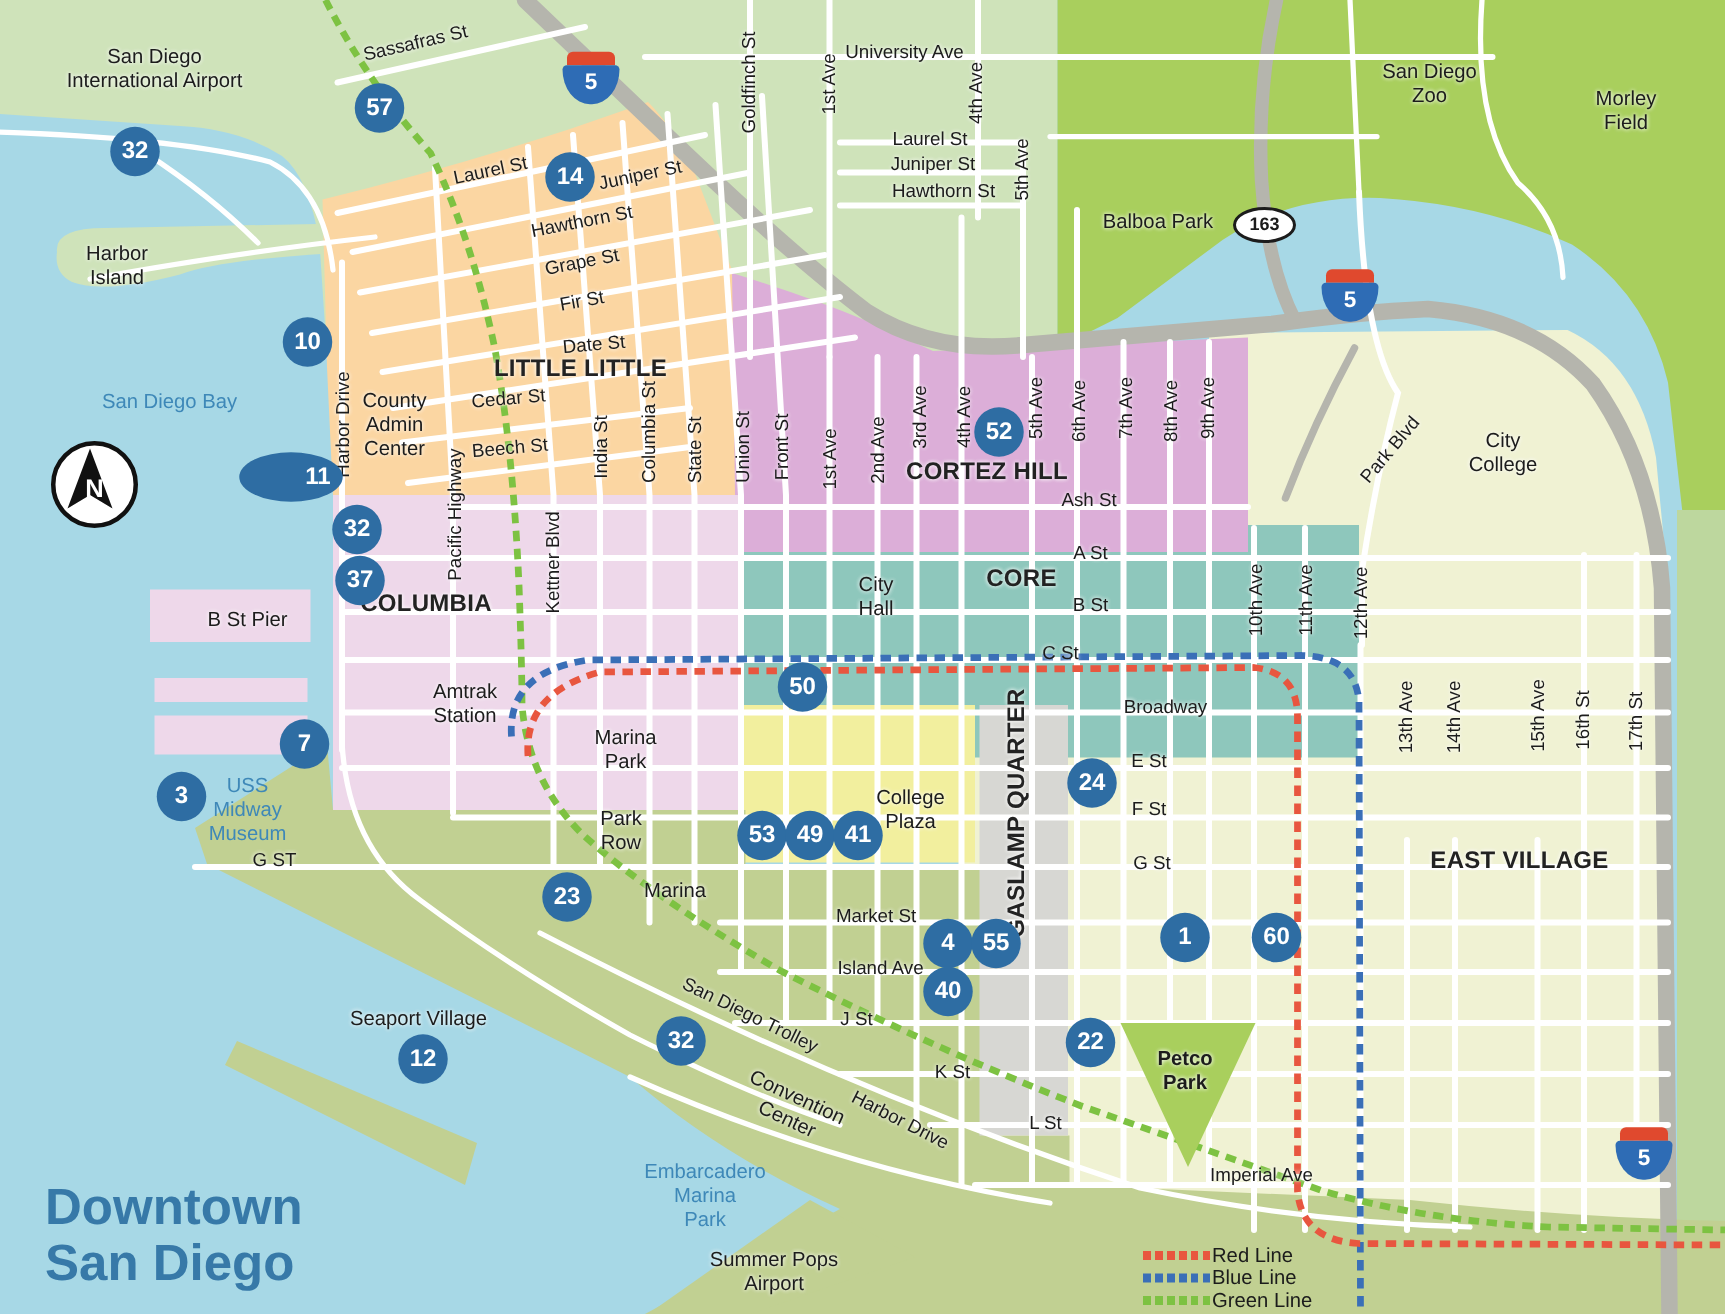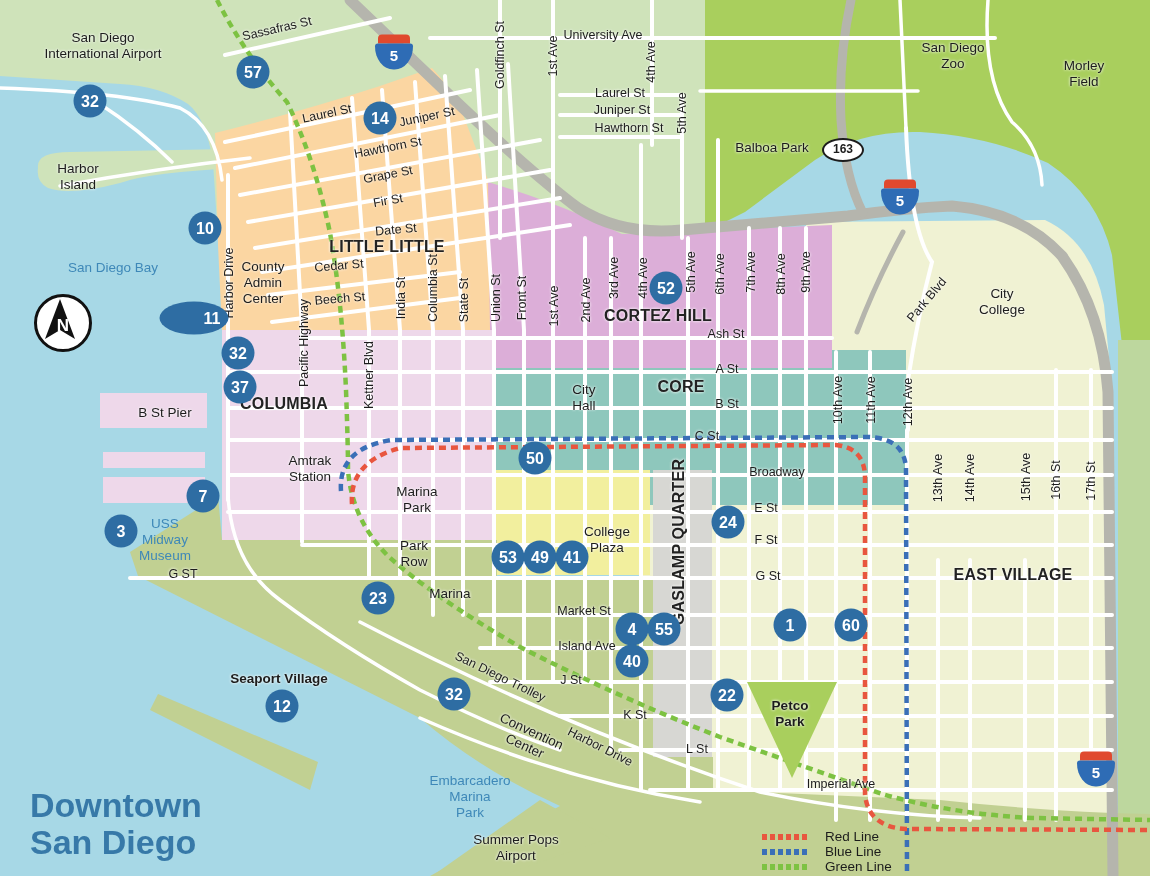--- a/index.html
+++ b/index.html
@@ -9,21 +9,21 @@
     font-family:"Liberation Sans",sans-serif;
   }
   #geo{position:absolute;left:0;top:0;}
   .lbl{
     position:absolute;transform:translate(-50%,-50%);
     font:12.5px/1.18 "Liberation Sans",sans-serif;color:#1c1c1c;
     white-space:pre-line;text-align:center;pointer-events:none;
     text-shadow:0 0 3px rgba(255,255,255,.75),0 0 3px rgba(255,255,255,.75);
   }
   .lbl.pl{font-size:13.5px;}
-  .lbl.bold{font-size:13.5px;font-weight:bold;text-align:right;}
+  .lbl.bold{font-size:13.5px;font-weight:normal;text-align:right;}
   .lbl.area{font-size:16px;font-weight:bold;color:#222;letter-spacing:.2px;}
   .lbl.water{color:var(--c-waterText);font-size:13.5px;text-shadow:none;}
   .marker{
     position:absolute;width:33px;height:33px;border-radius:50%;
     background:var(--c-marker);color:#fff;
     font:bold 16px/33px "Liberation Sans",sans-serif;text-align:center;
     transform:translate(-50%,-50%);cursor:pointer;
   }
   .shield{position:absolute;width:38px;transform:translate(-50%,-50%);}
   .shield .cap{height:9px;margin:0 3px;background:#e0492e;border-radius:4px 4px 0 0;}
@@ -47,21 +47,21 @@
   .compass-n{
     position:absolute;left:50%;top:56%;transform:translate(-50%,-50%);
     color:#fff;font:bold 17px "Liberation Sans",sans-serif;
   }
   .map-title{
     position:absolute;left:30px;top:787px;
     font:bold 34px/1.1 "Liberation Sans",sans-serif;color:var(--c-titleText);
     white-space:pre-line;
   }
   #legend{position:absolute;left:762px;top:829px;}
-  .legend-row{display:flex;align-items:center;gap:17px;height:15px;}
+  .legend-row{display:flex;align-items:center;gap:0;height:15px;}
   .legend-row .swatch{width:46px;height:6px;display:inline-block;}
   .legend-row .legend-label{font:13.5px "Liberation Sans",sans-serif;color:#1c1c1c;}
 </style>
 </head>
 <body>
 
 <div id="map">
 
   <svg id="geo" width="1150" height="876" viewBox="0 0 1150 876">
 

